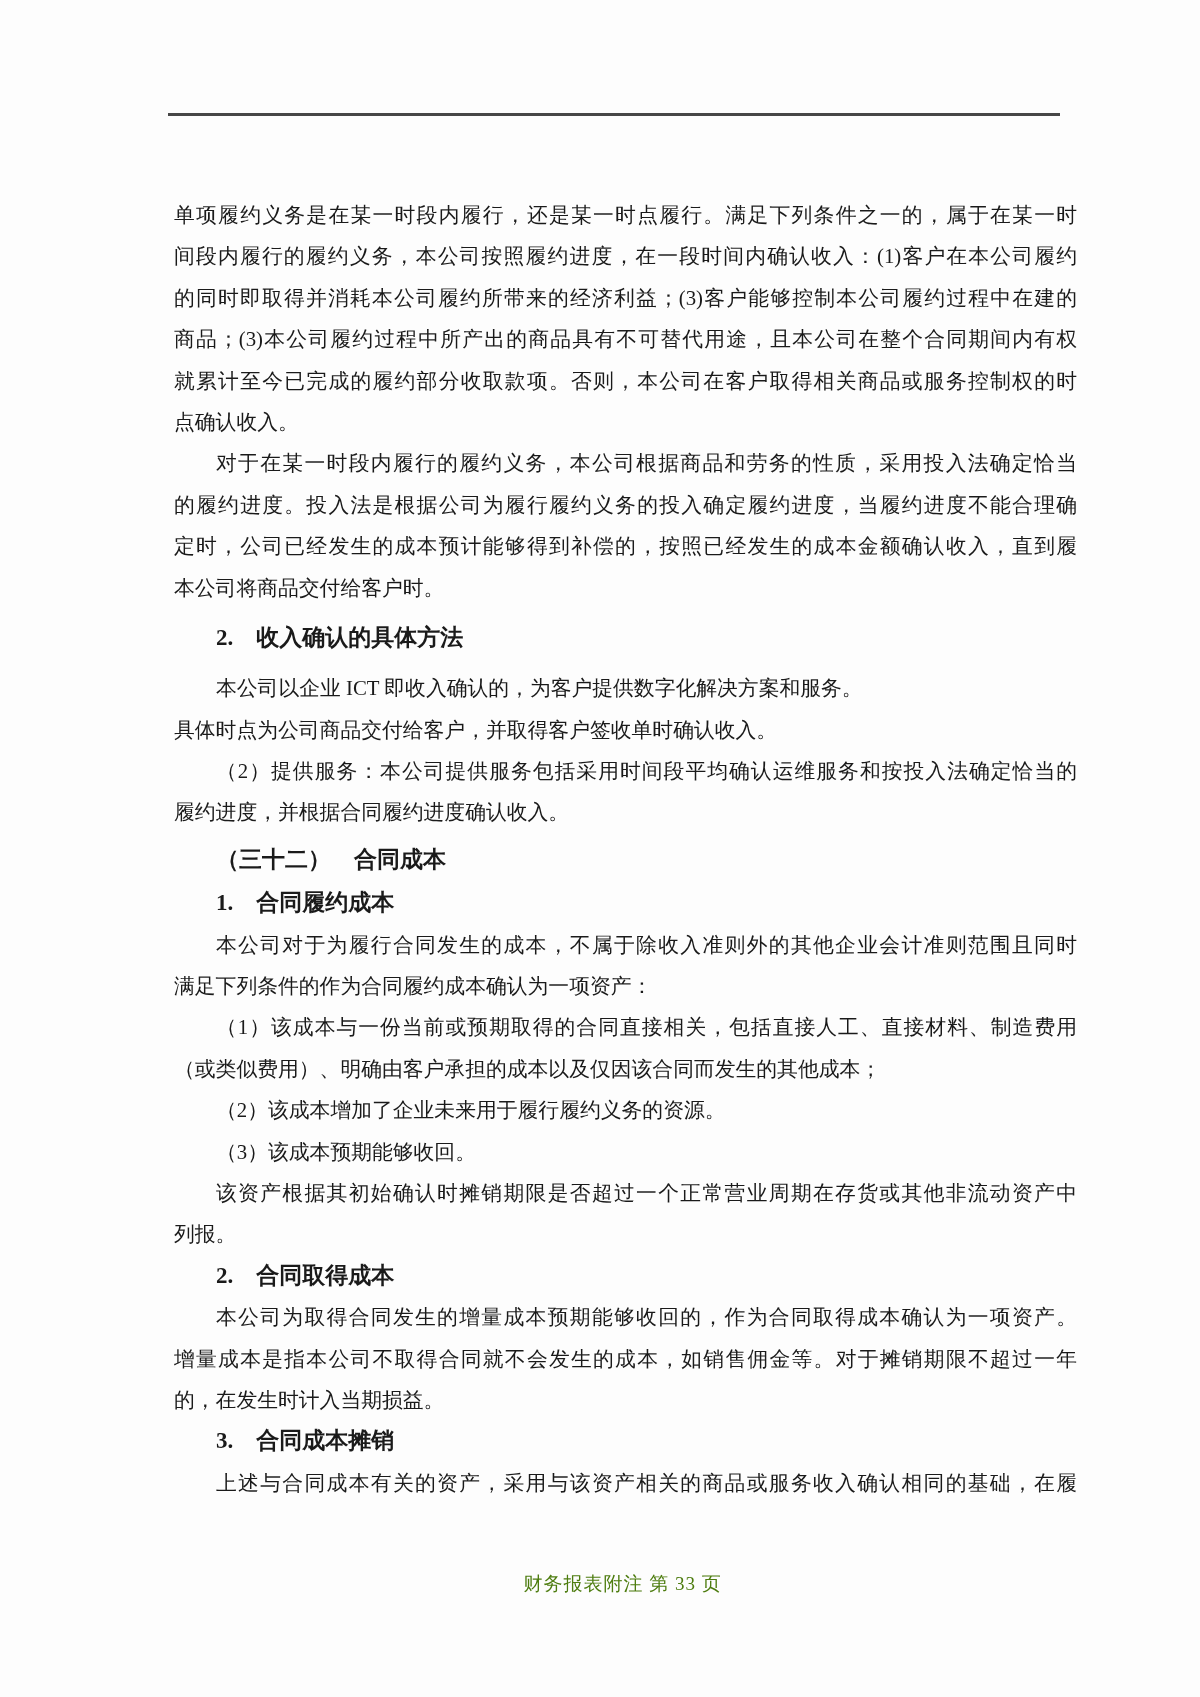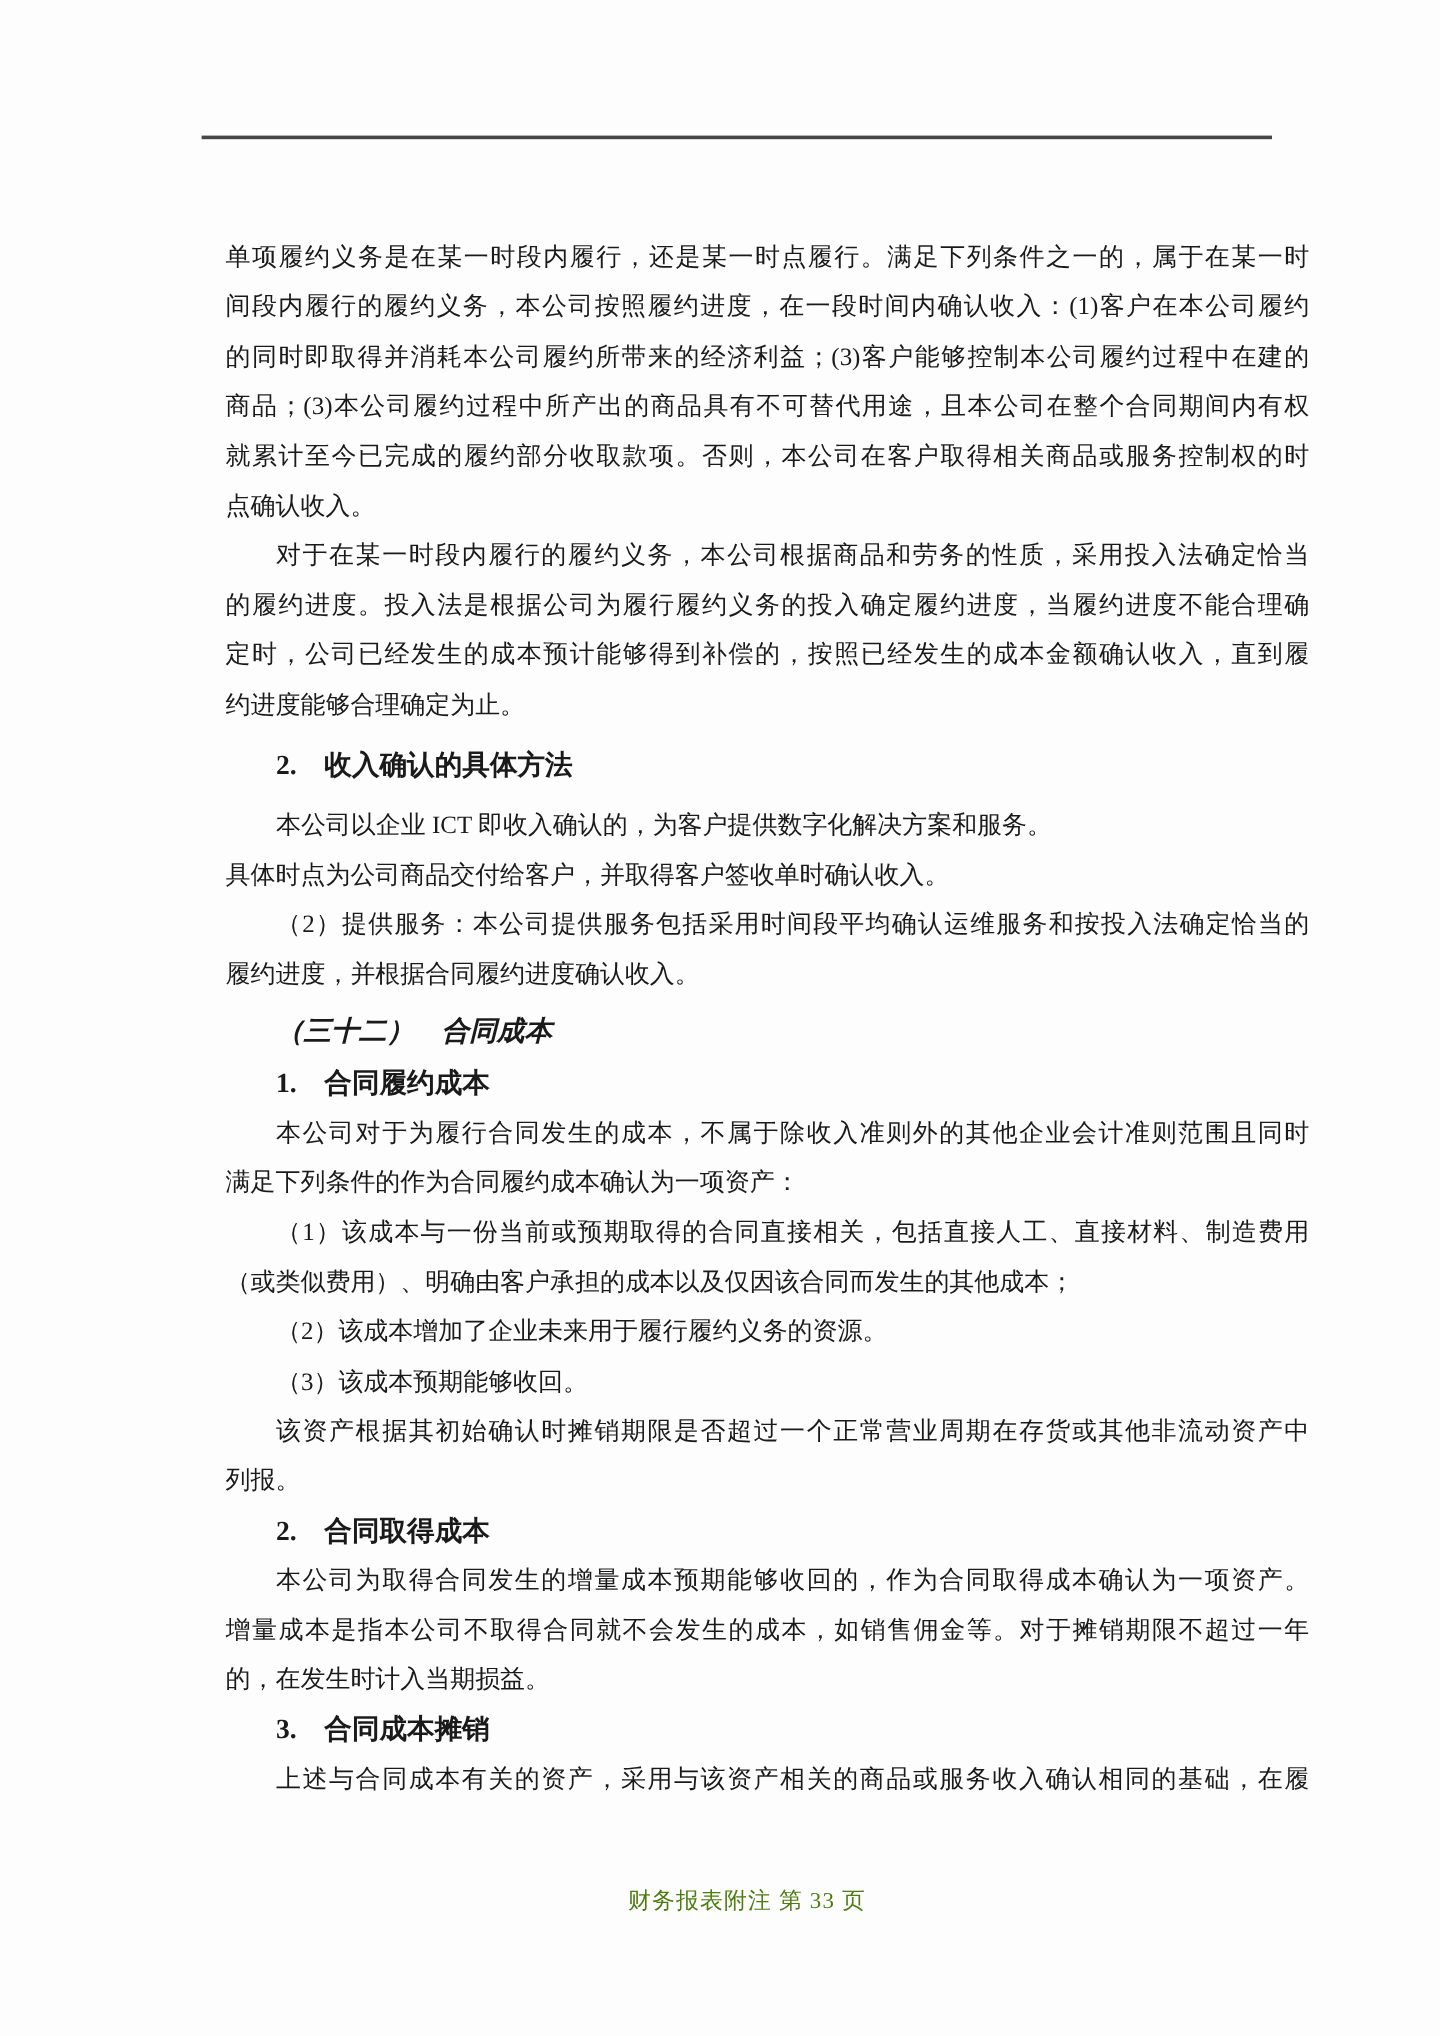--- a/index.html
+++ b/index.html
@@ -18,21 +18,21 @@
   #header-rule {
     position: absolute;
     left: 168px;
     top: 113px;
     width: 892px;
     height: 3px;
     background: #474747;
   }
   #content {
     position: absolute;
-    left: 188px;
+    left: 174px;
     top: 194px;
     width: 903px;
   }
   .block { margin: 0; }
   .line {
     font-size: 20.8px;
     line-height: 41.4px;
     height: 41.4px;
     overflow: hidden;
   }
@@ -44,21 +44,21 @@
   .heading {
     font-size: 23px;
     line-height: 41.4px;
     height: 41.4px;
     font-weight: bold;
     text-indent: 42px;
     overflow: hidden;
   }
   
   #content > .block:nth-child(3) { margin: 9px 0; }
-  #content > .block:nth-child(7) { margin-top: 6px; font-style: italic; }
+  #content > .block:nth-child(7) { margin-top: 6px; }
   #content > .block:nth-child(8) { margin-top: 2px; }
   #page-footer {
     position: absolute;
     left: 171px;
     top: 1571px;
     width: 903px;
     text-align: center;
     font-size: 19px;
     letter-spacing: 1px;
     color: #4d7c0f;
@@ -75,21 +75,21 @@
       <div class="line jf">间段内履行的履约义务，本公司按照履约进度，在一段时间内确认收入：(1)客户在本公司履约</div>
       <div class="line jf">的同时即取得并消耗本公司履约所带来的经济利益；(3)客户能够控制本公司履约过程中在建的</div>
       <div class="line jf">商品；(3)本公司履约过程中所产出的商品具有不可替代用途，且本公司在整个合同期间内有权</div>
       <div class="line jf">就累计至今已完成的履约部分收取款项。否则，本公司在客户取得相关商品或服务控制权的时</div>
       <div class="line">点确认收入。</div>
     </div>
     <div class="block paragraph">
       <div class="line jf ind">对于在某一时段内履行的履约义务，本公司根据商品和劳务的性质，采用投入法确定恰当</div>
       <div class="line jf">的履约进度。投入法是根据公司为履行履约义务的投入确定履约进度，当履约进度不能合理确</div>
       <div class="line jf">定时，公司已经发生的成本预计能够得到补偿的，按照已经发生的成本金额确认收入，直到履</div>
-      <div class="line">约进度能够合理确定为止。</div>
+      <div class="line">本公司将商品交付给客户时。</div>
     </div>
     <div class="block heading">2.　收入确认的具体方法</div>
     <div class="block paragraph">
       <div class="line ind">本公司以企业 ICT 即收入确认的，为客户提供数字化解决方案和服务。</div>
     </div>
     <div class="block paragraph">
       <div class="line">具体时点为公司商品交付给客户，并取得客户签收单时确认收入。</div>
     </div>
     <div class="block paragraph">
       <div class="line jf ind">（2）提供服务：本公司提供服务包括采用时间段平均确认运维服务和按投入法确定恰当的</div>

